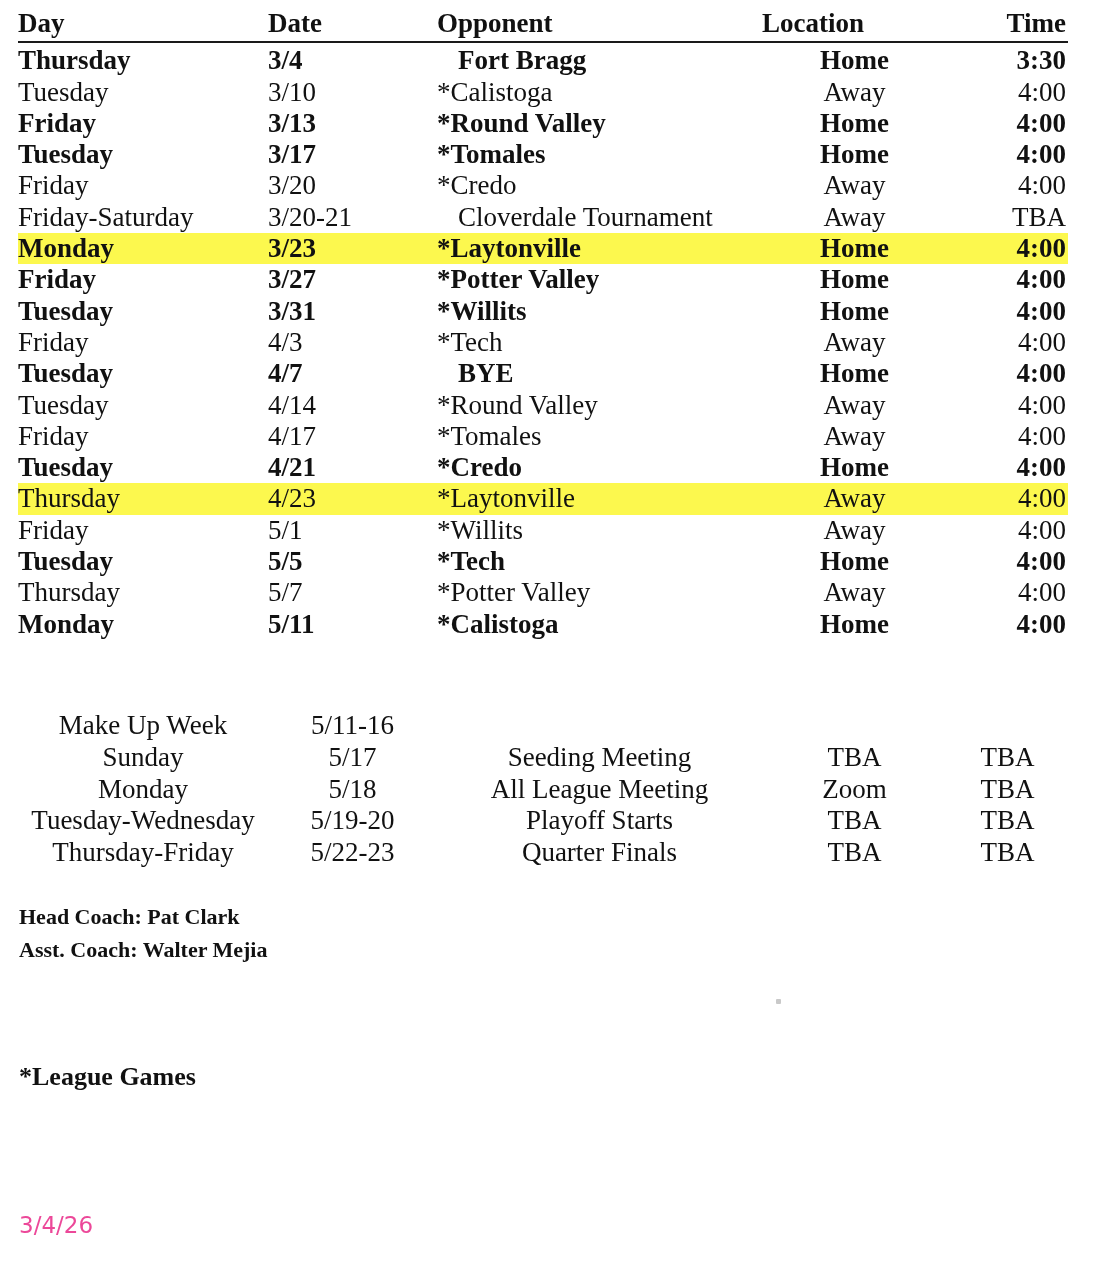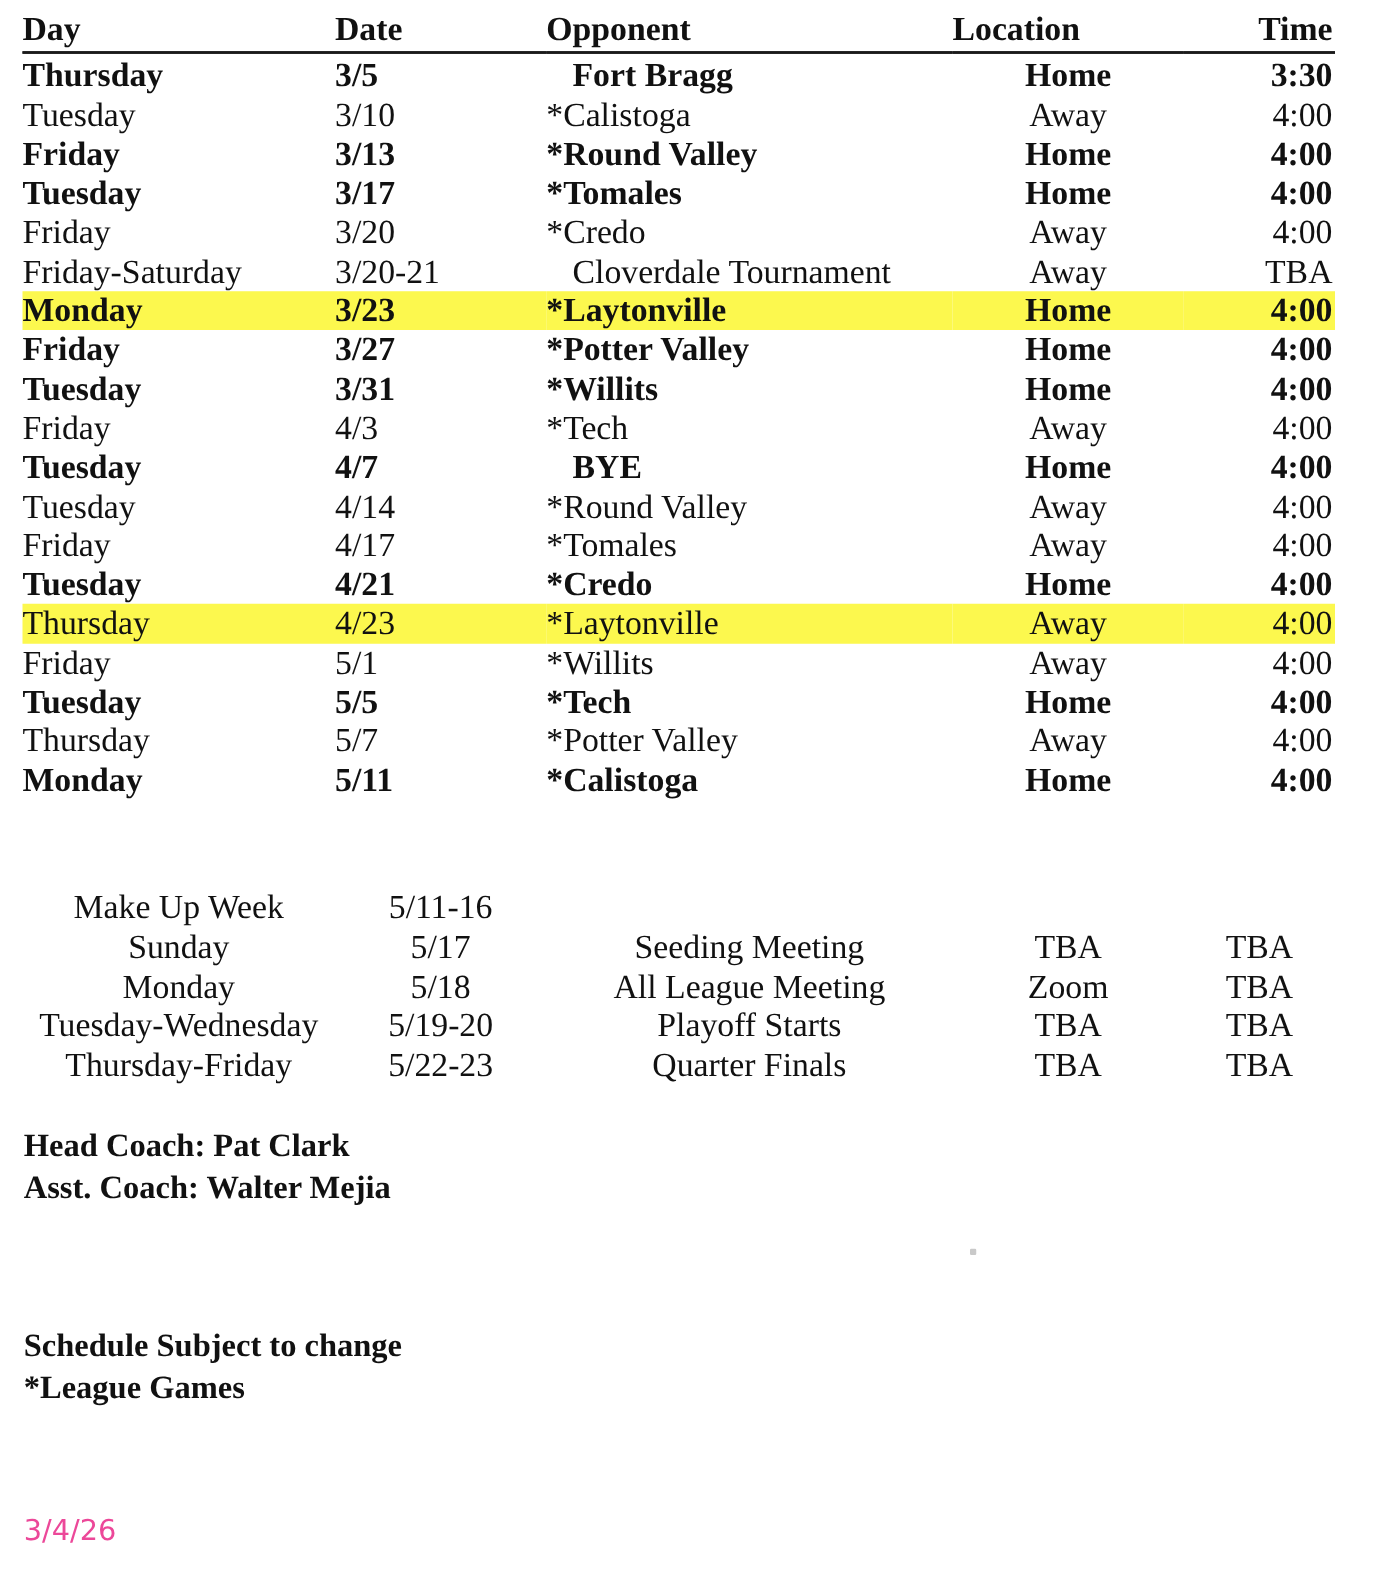--- a/index.html
+++ b/index.html
@@ -82,21 +82,21 @@
     vertical-align: baseline;
     white-space: nowrap;
     text-align: center;
   }
 
   
   .coaches {
     position: absolute;
     left: 19px;
     top: 900px;
-    font-size: 26px;
+    font-size: 22px;
     line-height: 33px;
     font-weight: bold;
   }
   .notes {
     position: absolute;
     left: 19px;
     top: 1060px;
     font-size: 26px;
     line-height: 33px;
     font-weight: bold;
@@ -137,21 +137,21 @@
         <th>Day</th>
         <th>Date</th>
         <th>Opponent</th>
         <th>Location</th>
         <th class="time-h">Time</th>
       </tr>
     </thead>
     <tbody id="sched-body">
         <tr class="bold">
           <td class="day">Thursday</td>
-          <td class="date">3/5</td>
+          <td class="date">3/4</td>
           <td class="opp indent">Fort Bragg</td>
           <td class="loc">Home</td>
           <td class="time">3:30</td>
         </tr>
         <tr>
           <td class="day">Tuesday</td>
           <td class="date">3/10</td>
           <td class="opp">*Calistoga</td>
           <td class="loc">Away</td>
           <td class="time">4:00</td>
@@ -324,20 +324,19 @@
         </tr>
       </tbody>
   </table>
 
   <div class="coaches">
     <div>Head Coach: Pat Clark</div>
     <div>Asst. Coach: Walter Mejia</div>
   </div>
 
   <div class="notes">
-    <div>Schedule Subject to change</div>
     <div>*League Games</div>
   </div>
 
   <div class="revdate">3/4/26</div>
 
   <div class="speck"></div>
 </div>
 
 </body></html>

